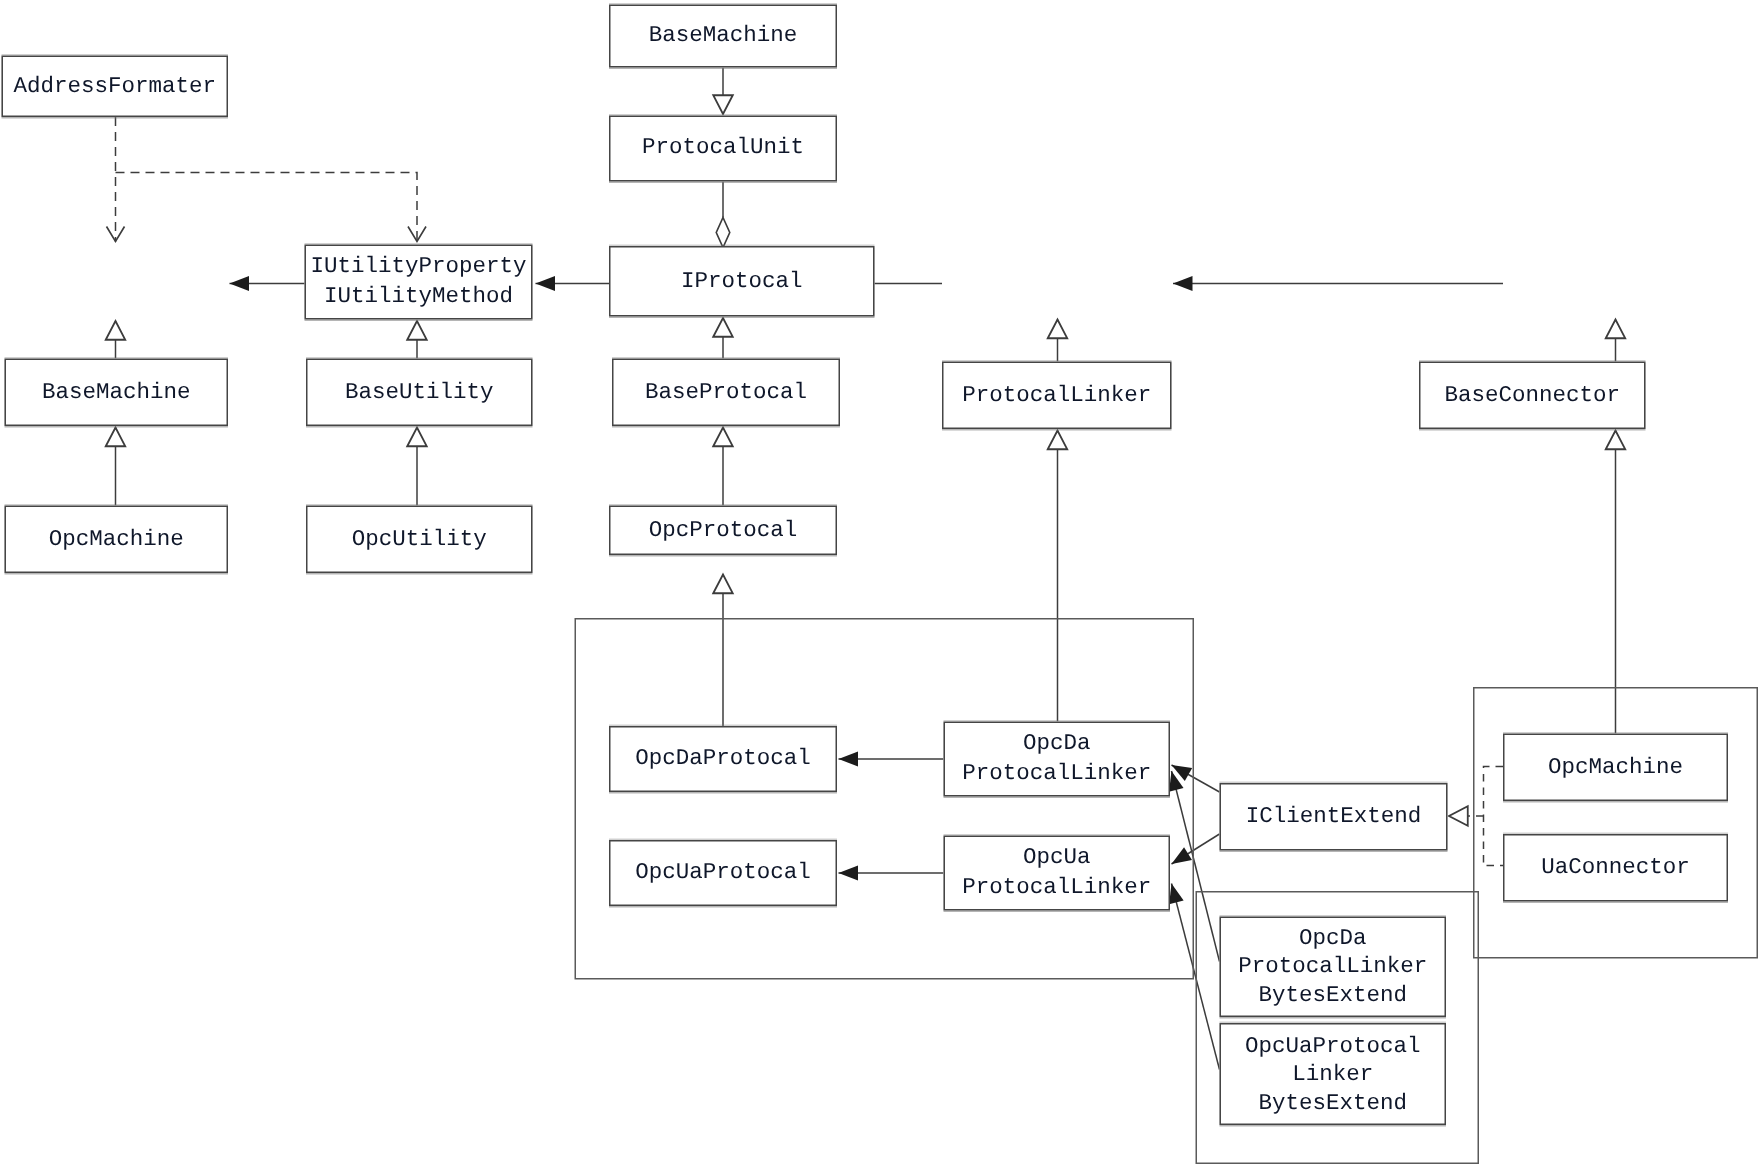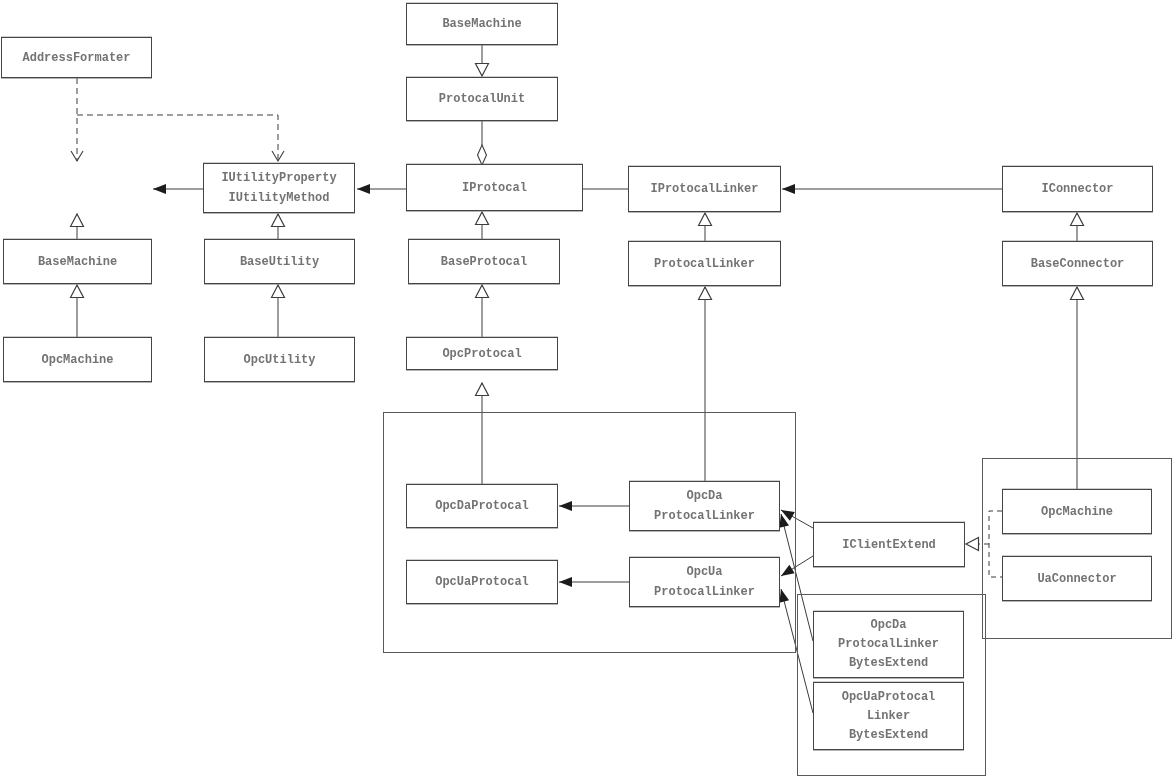--- a/index.html
+++ b/index.html
@@ -17,26 +17,25 @@
     background:transparent;
     z-index:2;
   }
   .node{
     position:absolute;
     background:#ffffff;
     border:1px solid #454545;
     box-shadow:0 1px 0 rgba(120,120,120,.55), 0 -1px 0 rgba(120,120,120,.35);
     display:flex;align-items:center;justify-content:center;
     text-align:center;
-    font-size:12px;line-height:20px;
-    color:#737373;
+    font-size:15px;line-height:20px;
+    color:#0f172a;
     white-space:pre-line;
     z-index:3;
     box-sizing:border-box;
-    font-weight:bold;
   }
 </style>
 </head>
 <body>
 
 <div class="canvas">
 
   <svg class="edges" width="1173" height="776" viewBox="0 0 1173 776">
     <defs>
       <marker id="mFilled" markerUnits="userSpaceOnUse" markerWidth="16" markerHeight="12" refX="14" refY="6" orient="auto">
@@ -91,28 +90,26 @@
   <div class="container-box" style="left:982px;top:458px;width:188px;height:179px"></div>
   <div class="container-box" style="left:797px;top:594px;width:187px;height:180px"></div>
 
   <div class="node" style="left:406px;top:3px;width:152px;height:42px">BaseMachine</div>
   <div class="node" style="left:406px;top:77px;width:152px;height:44px">ProtocalUnit</div>
   <div class="node" style="left:1px;top:37px;width:151px;height:41px">AddressFormater</div>
 
   <div class="node" style="left:203px;top:163px;width:152px;height:50px">IUtilityProperty
 IUtilityMethod</div>
   <div class="node" style="left:406px;top:164px;width:177px;height:47px">IProtocal</div>
-  <div class="node" style="left:628px;top:166px;width:153px;height:46px">IProtocalLinker</div>
-  <div class="node" style="left:1002px;top:166px;width:151px;height:46px">IConnector</div>
 
   <div class="node" style="left:3px;top:239px;width:149px;height:45px">BaseMachine</div>
   <div class="node" style="left:204px;top:239px;width:151px;height:45px">BaseUtility</div>
   <div class="node" style="left:408px;top:239px;width:152px;height:45px">BaseProtocal</div>
   <div class="node" style="left:628px;top:241px;width:153px;height:45px">ProtocalLinker</div>
-  <div class="node" style="left:1002px;top:241px;width:151px;height:45px">BaseConnector</div>
+  <div class="node" style="left:946px;top:241px;width:151px;height:45px">BaseConnector</div>
 
   <div class="node" style="left:3px;top:337px;width:149px;height:45px">OpcMachine</div>
   <div class="node" style="left:204px;top:337px;width:151px;height:45px">OpcUtility</div>
   <div class="node" style="left:406px;top:337px;width:152px;height:33px">OpcProtocal</div>
 
   <div class="node" style="left:406px;top:484px;width:152px;height:44px">OpcDaProtocal</div>
   <div class="node" style="left:629px;top:481px;width:151px;height:50px">OpcDa
 ProtocalLinker</div>
   <div class="node" style="left:406px;top:560px;width:152px;height:44px">OpcUaProtocal</div>
   <div class="node" style="left:629px;top:557px;width:151px;height:50px">OpcUa

